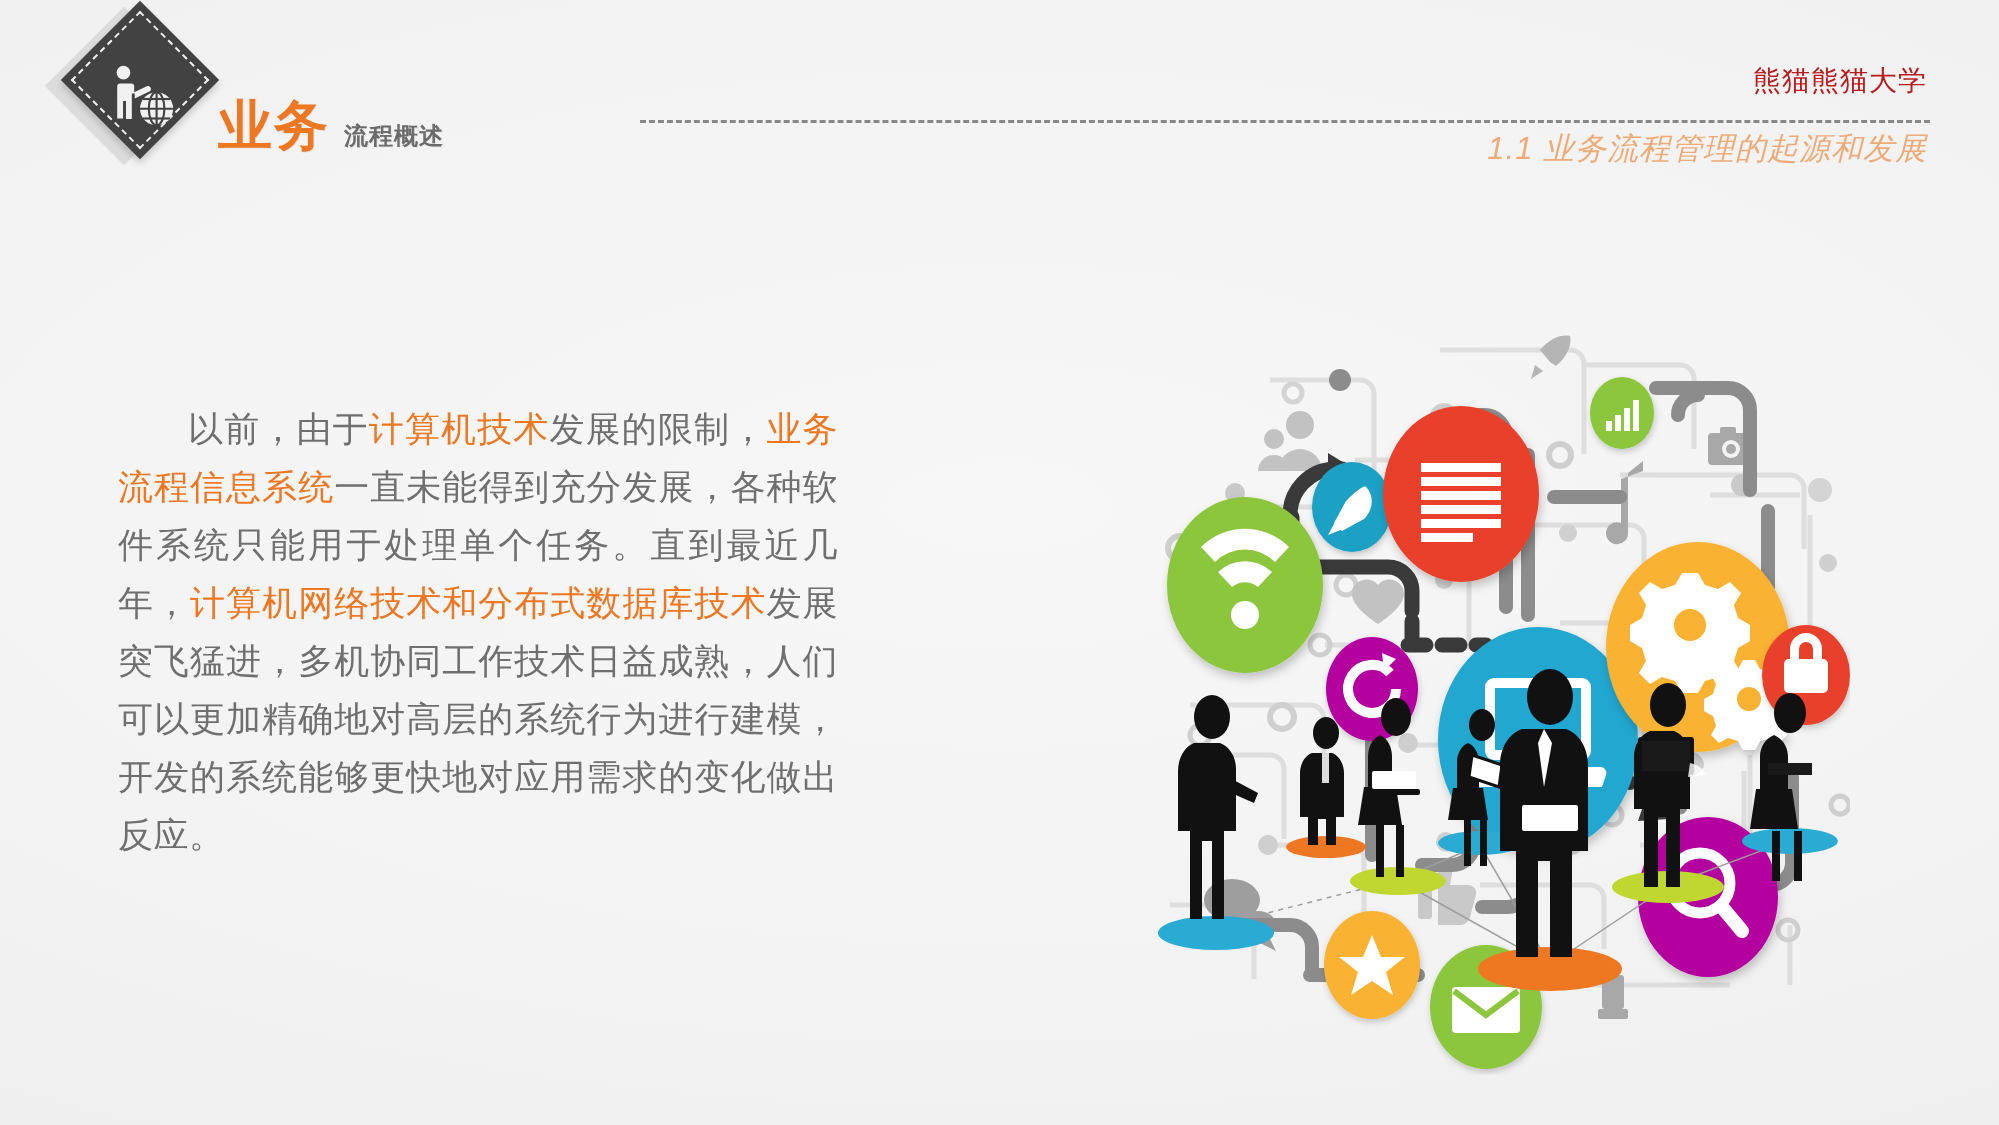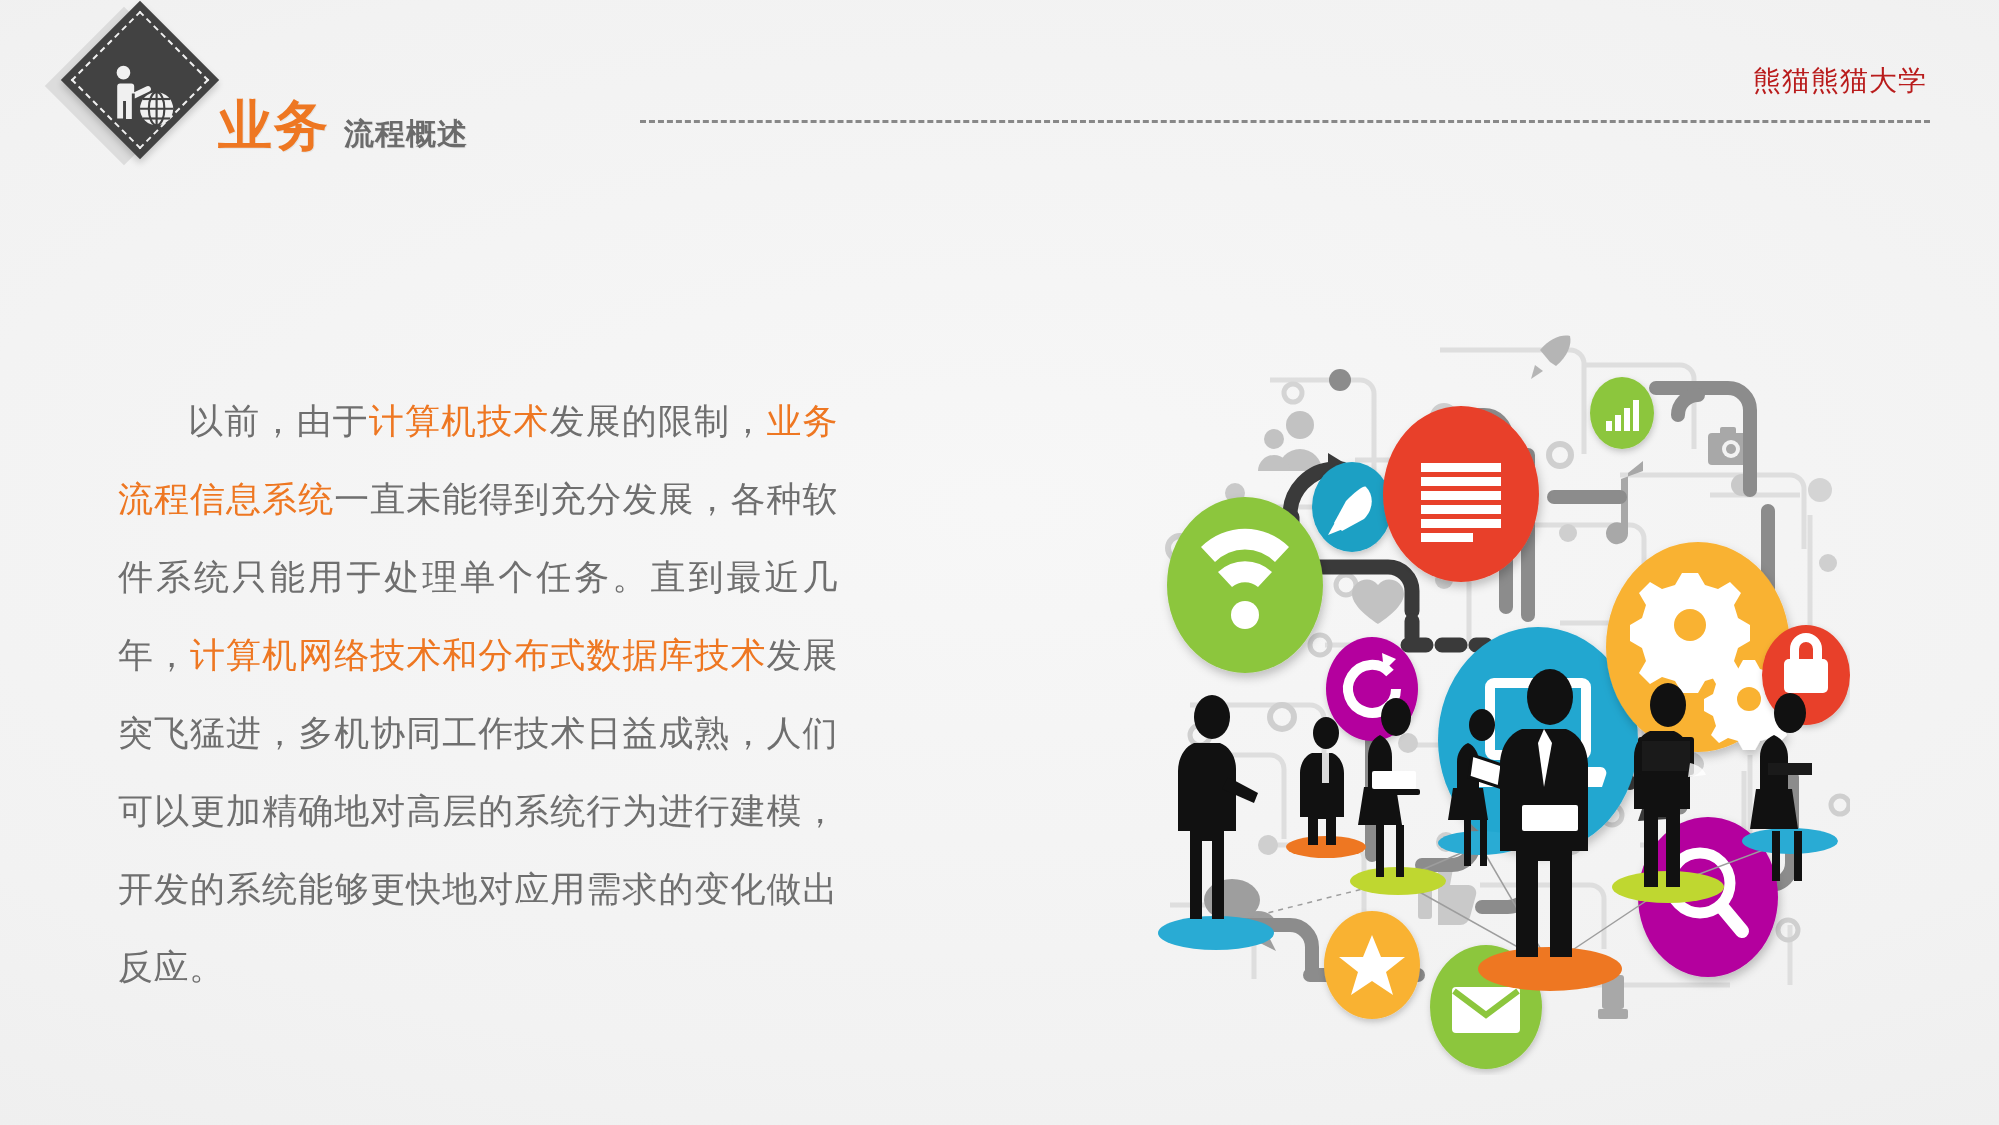--- a/index.html
+++ b/index.html
@@ -38,43 +38,43 @@
   }
 
   .title-block { position:absolute; left:218px; top:46px; white-space:nowrap; }
   .title-main {
     display:inline-block; font-size:54px; font-weight:bold; color:#EE7722;
     letter-spacing:2px; vertical-align:baseline;
     text-shadow: 1px 1px 0 rgba(0,0,0,0.06);
     margin-top: 44px;
   }
   .title-sub {
-    display:inline-block; font-size:30px; font-weight:bold; color:#6b6b6b;
+    display:inline-block; font-size:24px; font-weight:bold; color:#6b6b6b;
     letter-spacing:1px; margin-left:14px; vertical-align:baseline;
     text-shadow: 1px 1px 0 rgba(0,0,0,0.05);
   }
 
   .header-dash {
     position:absolute; left:640px; top:120px; width:1290px; height:0;
     border-top:3px dashed #888888;
   }
 
   .univ {
     position:absolute; right:72px; top:62px;
     font-size:28px; color:#b91c1c; letter-spacing:1px;
   }
   .subtitle {
     position:absolute; right:72px; top:128px;
     font-size:31px; color:#EFAB77; font-style:italic; letter-spacing:1px;
   }
 
   
   .body-text {
-    position:absolute; left:118px; top:382px; width:720px;
-    font-size:35px; line-height:78px; color:#6f6f6f;
+    position:absolute; left:118px; top:400px; width:720px;
+    font-size:35px; line-height:58px; color:#6f6f6f;
     letter-spacing:0.5px; text-align:justify;
   }
   .body-text .hl { color:#EE7722; }
   .body-text p { text-indent:70px; }
 
   
   .illus { position:absolute; left:1150px; top:285px; width:700px; height:790px; }
   .illus svg { display:block; width:100%; height:100%; }
 </style>
 </head>
@@ -101,20 +101,21 @@
     </svg>
   </div>
 
   <div class="title-block">
     <span class="title-main">业务</span><span class="title-sub">流程概述</span>
   </div>
 
   <div class="header-dash"></div>
 
   <div class="univ">熊猫熊猫大学</div>
+  <div class="subtitle">1.1 业务流程管理的起源和发展</div>
 </div>
 
 <div class="body-text">
   <p><span>以前，由于</span><span class="hl">计算机技术</span><span>发展的限制，</span><span class="hl">业务流程信息系统</span><span>一直未能得到充分发展，各种软件系统只能用于处理单个任务。直到最近几年，</span><span class="hl">计算机网络技术和分布式数据库技术</span><span>发展突飞猛进，多机协同工作技术日益成熟，人们可以更加精确地对高层的系统行为进行建模，开发的系统能够更快地对应用需求的变化做出反应。</span></p>
 </div>
 
 <div class="illus">
 <svg viewBox="0 0 700 790" xmlns="http://www.w3.org/2000/svg">
   <defs>
     <filter id="sh" x="-40%" y="-40%" width="190%" height="190%">

